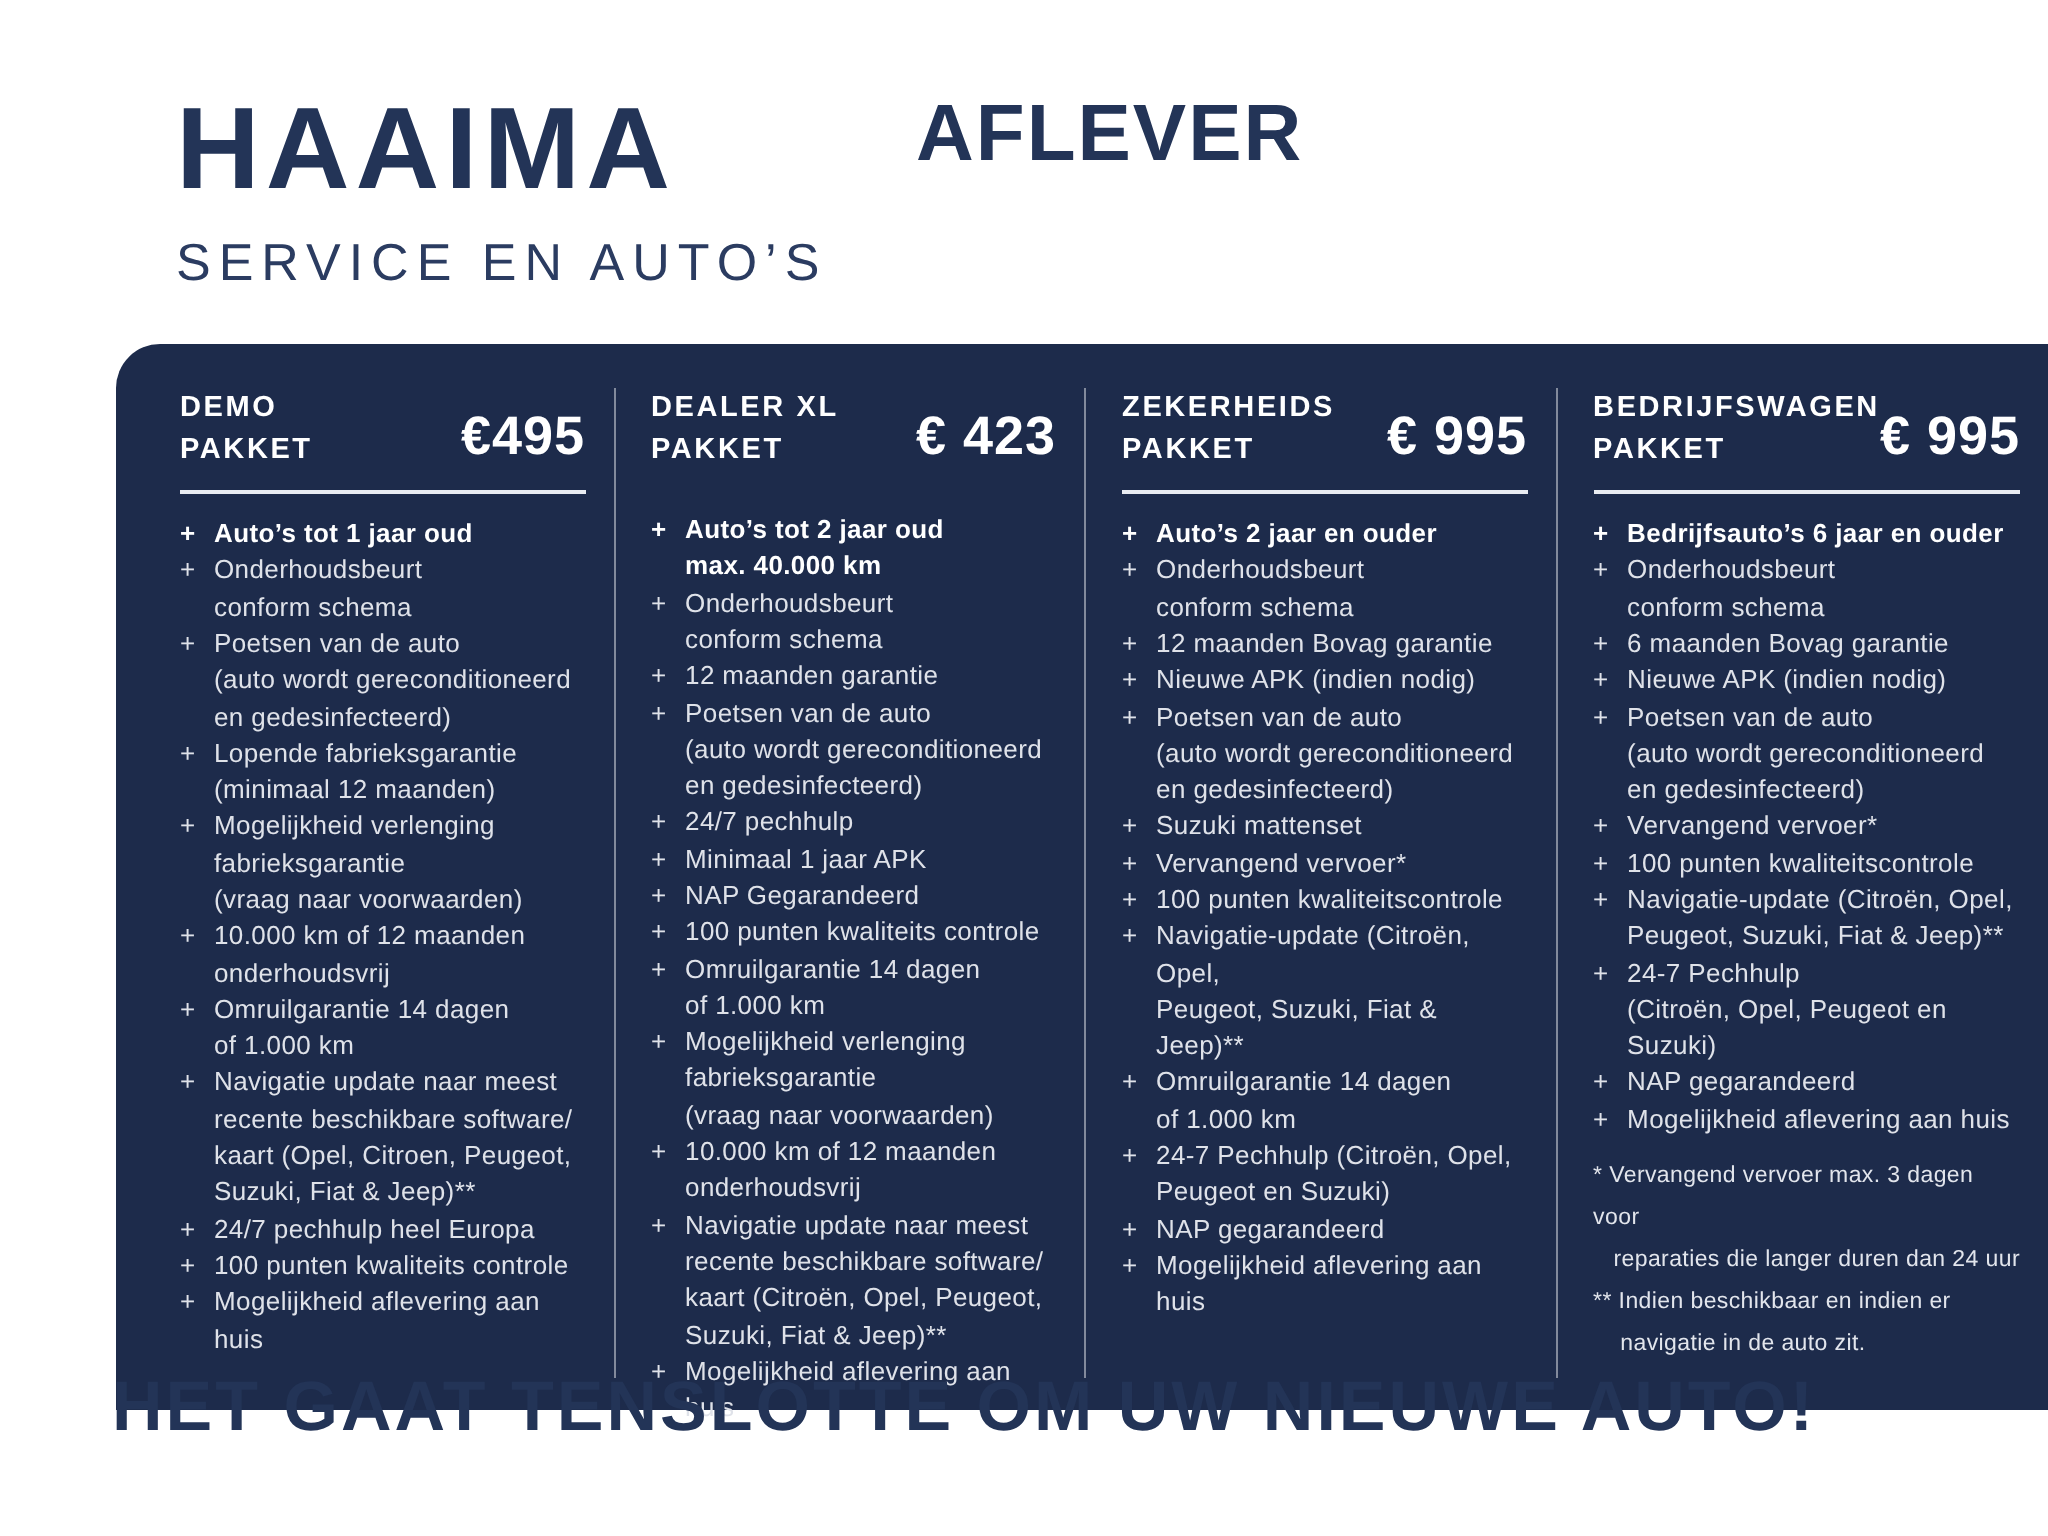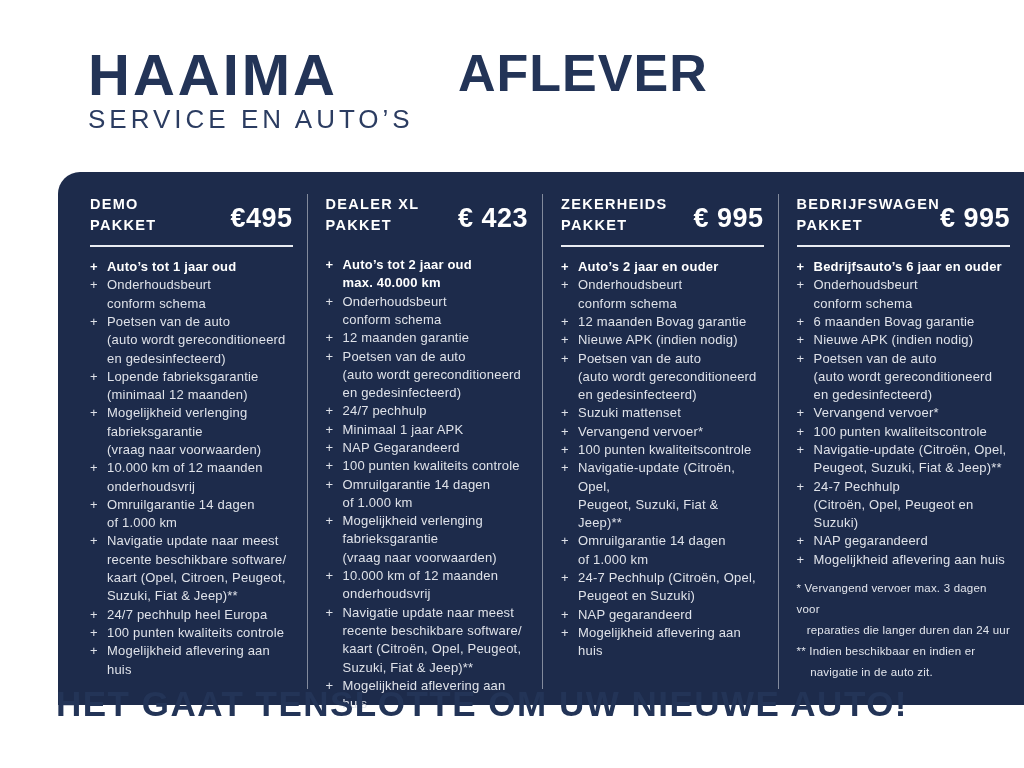--- a/index.html
+++ b/index.html
@@ -5,24 +5,24 @@
   * { margin:0; padding:0; box-sizing:border-box; }
   html,body { background:#ffffff; }
   .page {
     position:relative; width:1024px; height:768px; background:#ffffff;
     font-family:"Liberation Sans", sans-serif; overflow:hidden;border-radius:30px;
   }
 
   
   .logo { position:absolute; left:88px; top:46px; color:#233457; }
   .logo-name { font-size:58px; font-weight:800; letter-spacing:3px; line-height:1; color:#233457; }
-  .logo-tagline { font-size:26px; font-weight:300; letter-spacing:4px; margin-top:0; color:#2b3c61; }
+  .logo-tagline { font-size:26px; font-weight:300; letter-spacing:4px; margin-top:12px; color:#2b3c61; }
   .title {
     position:absolute; left:458px; top:46px;
-    font-size:52px; font-weight:800; letter-spacing:1px; line-height:1.06; color:#233457;
+    font-size:40px; font-weight:800; letter-spacing:1px; line-height:1.06; color:#233457;
   }
 
   
   .panel {
     position:absolute; left:58px; top:172px; width:966px; height:533px;
     background:#1d2b4b; border-radius:22px 0 0 0;
     display:flex; padding:22px 0 16px 0;
   }
   .package {
     flex:1 1 0; display:flex; flex-direction:column;

